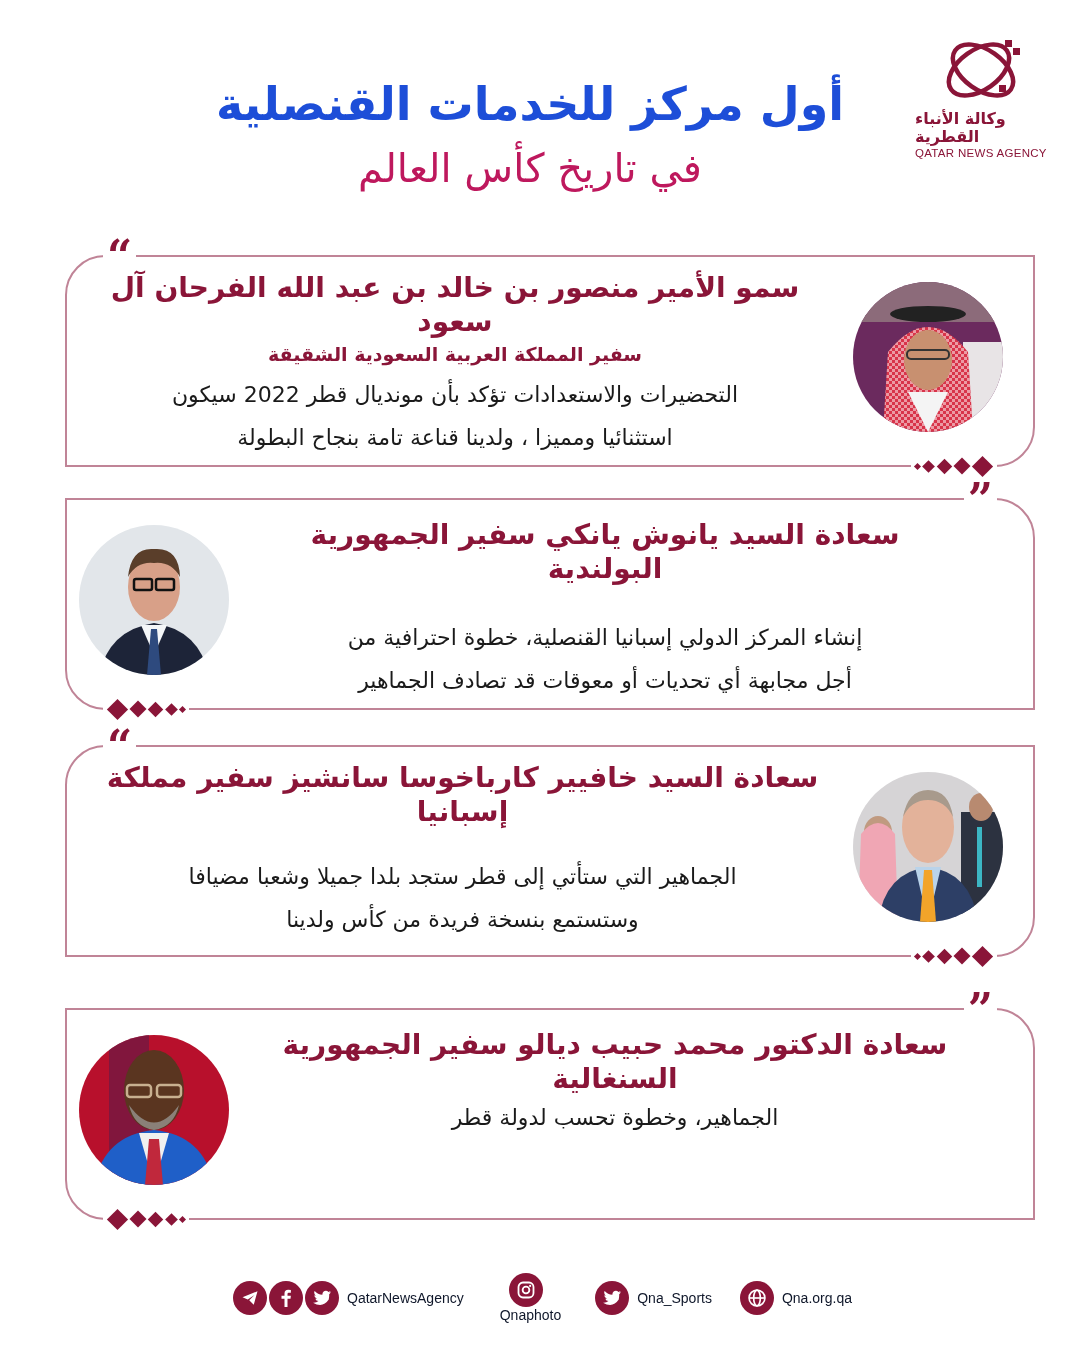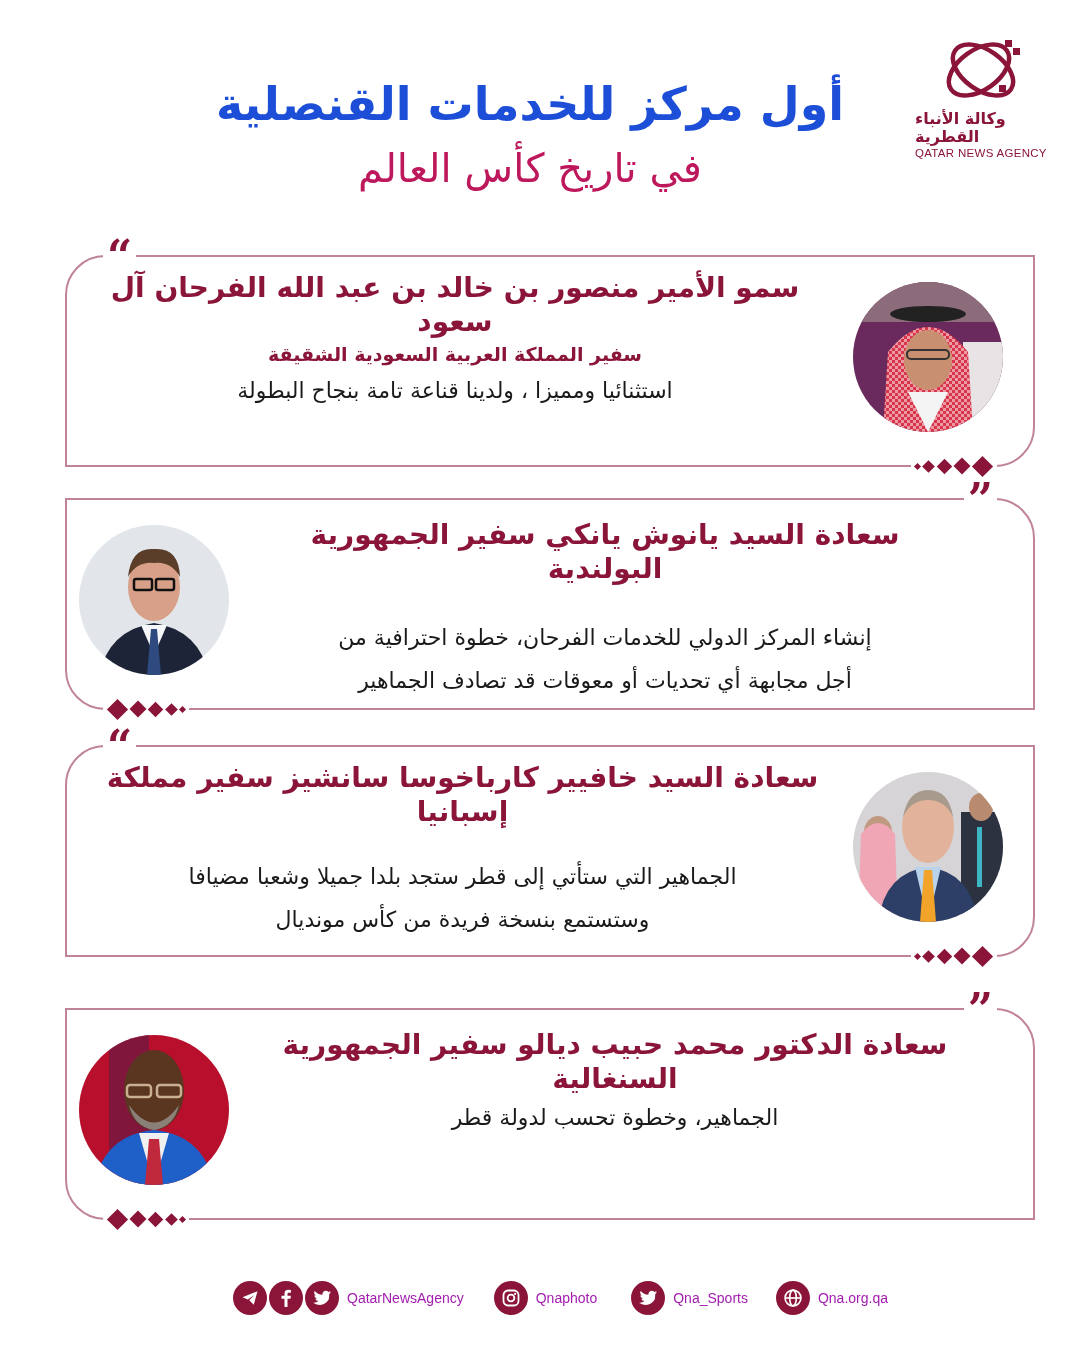--- a/index.html
+++ b/index.html
@@ -41,21 +41,21 @@
 
   .text { position: absolute; direction: rtl; text-align: center; }
   .name { font-size: 28px; font-weight: bold; color: #8a1538; line-height: 34px; }
   .role { font-size: 19px; font-weight: bold; color: #8a1538; line-height: 30px; margin-top: 6px; }
   .quote-text { font-size: 22px; color: #1a1a1a; line-height: 43px; margin-top: 10px; }
 
   
   .footer { position: absolute; left: 233px; top: 1280px; height: 36px; display: flex; align-items: center; }
   .soc { width: 34px; height: 34px; border-radius: 50%; background: #8a1538; display: inline-flex; align-items: center; justify-content: center; margin-right: 2px; }
   .soc svg { display: block; }
-  .handle { font-family: "Liberation Sans", sans-serif; font-size: 14px; color: #a21caf; margin-left: 6px; }
+  .handle { font-family: "Liberation Sans", sans-serif; font-size: 14px; color: #0f172a; margin-left: 6px; }
   .grp { display: flex; align-items: center; }
 </style>
 </head>
 <body>
 
 <div class="logo">
   <svg width="92" height="78" viewBox="0 0 92 78">
     <ellipse cx="40" cy="40" rx="34" ry="20" transform="rotate(-35 40 40)" fill="none" stroke="#8a1538" stroke-width="4.5"></ellipse>
     <ellipse cx="44" cy="40" rx="34" ry="20" transform="rotate(35 44 40)" fill="none" stroke="#8a1538" stroke-width="4.5"></ellipse>
     <rect x="66" y="10" width="7" height="7" fill="#8a1538"></rect>
@@ -69,20 +69,21 @@
 <div class="headline">
   <div class="title">أول مركز للخدمات القنصلية</div>
   <div class="subtitle">في تاريخ كأس العالم</div>
 </div>
 
 <div class="card right-photo" style="top:255px; height:212px;">
   <div class="quote">“</div>
   <div class="text" style="right:210px; left:20px; top:14px;">
     <div class="name">سمو الأمير منصور بن خالد بن عبد الله الفرحان آل سعود</div>
     <div class="role" style="margin-top:0;">سفير المملكة العربية السعودية الشقيقة</div>
+    <div class="quote-text" style="margin-top:4px;">التحضيرات والاستعدادات تؤكد بأن مونديال قطر 2022 سيكون</div>
     <div class="quote-text" style="margin-top:0;">استثنائيا ومميزا ، ولدينا قناعة تامة بنجاح البطولة</div>
   </div>
   <div class="photo" style="right:30px; top:25px;">
     <svg viewBox="0 0 150 150">
       <rect width="150" height="150" fill="#6b2a5e"></rect>
       <rect x="0" y="0" width="150" height="40" fill="#8c6b7a"></rect>
       <rect x="110" y="60" width="40" height="90" fill="#e8e4e6"></rect>
       <path d="M30 150 L35 70 Q75 20 115 70 L120 150 Z" fill="#d8344a"></path>
       <path d="M30 150 L35 70 Q75 20 115 70 L120 150 Z" fill="url(#chk)" opacity="0.5"></path>
       <ellipse cx="75" cy="32" rx="38" ry="8" fill="#222"></ellipse>
@@ -115,38 +116,38 @@
       <path d="M62 100 L75 130 L88 100 Z" fill="#f4f6f8"></path>
       <path d="M72 104 L78 104 L82 150 L68 150 Z" fill="#2e4a7e"></path>
       <ellipse cx="75" cy="62" rx="26" ry="34" fill="#d8a088"></ellipse>
       <path d="M49 52 Q52 22 75 24 Q100 22 101 52 Q92 36 75 38 Q58 36 49 52 Z" fill="#5a3e2a"></path>
       <rect x="55" y="54" width="18" height="11" rx="2" fill="none" stroke="#111" stroke-width="2.5"></rect>
       <rect x="77" y="54" width="18" height="11" rx="2" fill="none" stroke="#111" stroke-width="2.5"></rect>
     </svg>
   </div>
   <div class="text" style="left:210px; right:100px; top:18px;">
     <div class="name">سعادة السيد يانوش يانكي سفير الجمهورية البولندية</div>
-    <div class="quote-text" style="margin-top:30px;">إنشاء المركز الدولي للخدمات الفرحان، خطوة احترافية من</div>
+    <div class="quote-text" style="margin-top:30px;">إنشاء المركز الدولي إسبانيا القنصلية، خطوة احترافية من</div>
     <div class="quote-text" style="margin-top:0;">أجل مجابهة أي تحديات أو معوقات قد تصادف الجماهير</div>
   </div>
   <div class="diamonds">
     <span class="dm s1"></span>
       <span class="dm s2"></span>
       <span class="dm s3"></span>
       <span class="dm s4"></span>
       <span class="dm s5"></span>
   </div>
 </div>
 
 <div class="card right-photo" style="top:745px; height:212px;">
   <div class="quote">“</div>
   <div class="text" style="right:195px; left:20px; top:14px;">
     <div class="name">سعادة السيد خافيير كارباخوسا سانشيز سفير مملكة إسبانيا</div>
     <div class="quote-text" style="margin-top:26px;">الجماهير التي ستأتي إلى قطر ستجد بلدا جميلا وشعبا مضيافا</div>
-    <div class="quote-text" style="margin-top:0;">وستستمع بنسخة فريدة من كأس مونديال</div>
+    <div class="quote-text" style="margin-top:0;">وستستمع بنسخة فريدة من كأس ولدينا</div>
   </div>
   <div class="photo" style="right:30px; top:25px;">
     <svg viewBox="0 0 150 150">
       <rect width="150" height="150" fill="#d6d4d6"></rect>
       <ellipse cx="25" cy="60" rx="14" ry="16" fill="#c09a80"></ellipse>
       <path d="M5 150 L8 62 Q25 40 42 62 L45 150 Z" fill="#f0a6b4"></path>
       <rect x="108" y="40" width="42" height="110" fill="#2c3240"></rect>
       <ellipse cx="128" cy="35" rx="12" ry="14" fill="#b88a70"></ellipse>
       <rect x="124" y="55" width="5" height="60" fill="#3cb6c4"></rect>
       <path d="M25 150 Q32 100 75 95 Q118 100 125 150 Z" fill="#2d3f66"></path>
@@ -205,21 +206,21 @@
           <path d="M10 24 V13 H14 L14.5 9 H10 V6.5 Q10 5 11.5 5 H14.5 V1.2 Q12.5 1 11 1 Q6 1 6 6 V9 H2 V13 H6 V24 Z" fill="#fff"></path>
         </svg>
     </span>
     <span class="soc">
       <svg width="18" height="16" viewBox="0 0 24 20">
           <path d="M24 2.4 Q22.8 3 21.6 3.1 Q23 2.2 23.4 0.8 Q22.1 1.6 20.6 1.9 Q19.2 0.4 17.2 0.4 Q13 0.6 12.5 5 L12.6 5.7 Q6.3 5.4 2.2 0.7 Q0.5 4 3.7 6.9 Q2.6 6.9 1.7 6.4 Q1.8 9.9 5.2 10.9 Q4.1 11.2 3 11 Q4 14 7.3 14.1 Q4.2 16.6 0 16.2 Q13 24 21 12 Q21.7 8.6 21.6 5 Q23 4 24 2.4 Z" fill="#fff"></path>
         </svg>
     </span>
     <span class="handle">QatarNewsAgency</span>
   </div>
-  <div class="grp" style="margin-left:30px;">
+  <div class="grp" style="margin-left:30px;flex-direction:column;">
     <span class="soc">
       <svg width="18" height="18" viewBox="0 0 24 24">
           <rect x="2" y="2" width="20" height="20" rx="6" fill="none" stroke="#fff" stroke-width="2.4"></rect>
           <circle cx="12" cy="12" r="4.5" fill="none" stroke="#fff" stroke-width="2.4"></circle>
           <circle cx="17.5" cy="6.5" r="1.4" fill="#fff"></circle>
         </svg>
     </span>
     <span class="handle">Qnaphoto</span>
   </div>
   <div class="grp" style="margin-left:34px;">

